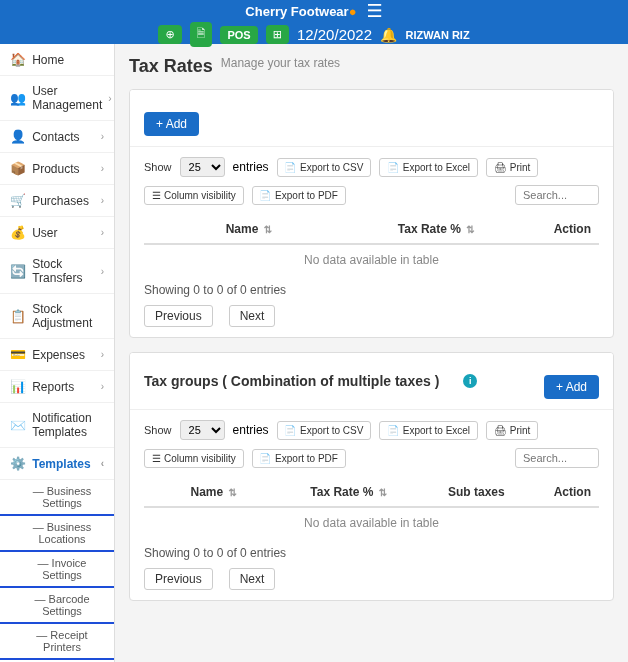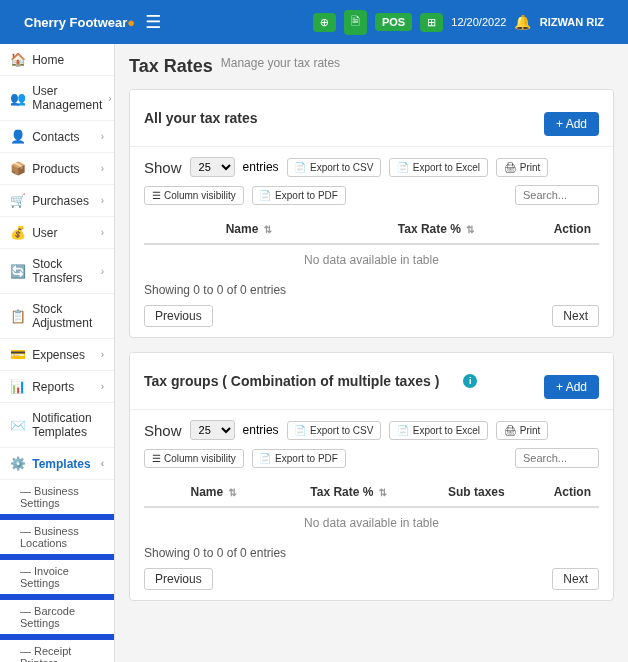--- a/index.html
+++ b/index.html
@@ -3,39 +3,41 @@
   <meta charset="utf-8">
   <style>
     * { box-sizing: border-box; margin: 0; padding: 0; }
     body { font-family: Arial, sans-serif; font-size: 12px; background: #f4f4f4; width: 628px; min-height: 662px; overflow-x: hidden; }
 
     
     .navbar {
       background: #1a6dc7;
       height: 44px;
       display: flex;
-      padding: 0 24px;
+      align-items: center;
+      padding: 0 8px;
       color: white;
       justify-content: space-between;
+      flex-direction: column;
     }
     .navbar-left { display: flex; align-items: center; gap: 10px; }
     .brand { font-weight: bold; font-size: 13px; color: white; }
     .hamburger { font-size: 18px; cursor: pointer; color: white; }
     .navbar-right { display: flex; align-items: center; gap: 8px; }
     .nav-icon-btn {
       background: #28a745;
       border-radius: 4px;
       padding: 3px 7px;
       color: white;
       font-size: 11px;
       cursor: pointer;
       display: flex; align-items: center; gap: 3px;
     }
     .nav-icon-btn.pos { background: #28a745; font-weight: bold; }
-    .nav-date { font-size: 11px; color: white; }
+    .nav-date { font-size: 15px; color: white; }
     .nav-bell { color: white; font-size: 14px; cursor: pointer; }
     .nav-user { font-size: 11px; color: white; font-weight: bold; }
 
     
     .layout { display: flex; min-height: 618px; }
 
     
     .sidebar {
       width: 115px;
       background: white;
@@ -52,21 +54,22 @@
       border-bottom: 1px solid #f0f0f0;
       gap: 6px;
     }
     .sidebar-item.active { color: #1a6dc7; font-weight: bold; }
     .sidebar-item .chevron { margin-left: auto; font-size: 10px; color: #999; }
     .sidebar-sub {
       padding: 5px 10px 5px 20px;
       font-size: 11px;
       color: #555;
       cursor: pointer;
-      border-bottom: 6px solid #1d4ed8;
+      border-bottom: 2px solid #1d4ed8;
+      text-align: center;
     }
     .sidebar-sub.active { color: #1a6dc7; font-weight: bold; }
     .sidebar-icon { font-size: 13px; }
 
     
     .main { flex: 1; padding: 12px 14px; overflow-y: auto; }
 
     
     .page-header { display: flex; align-items: flex-start; gap: 8px; margin-bottom: 12px; }
     .page-title { font-size: 18px; font-weight: bold; color: #333; }
@@ -109,21 +112,21 @@
     .card-body { padding: 10px 14px; }
 
     
     .table-controls {
       display: flex;
       align-items: center;
       gap: 8px;
       margin-bottom: 10px;
       flex-wrap: wrap;
     }
-    .show-label { font-size: 15px; color: #333; }
+    .show-label { font-size: 11px; color: #333; }
     .entries-select {
       border: 1px solid #ccc;
       border-radius: 3px;
       padding: 2px 4px;
       font-size: 11px;
       width: 45px;
     }
     .action-btn {
       background: white;
       border: 1px solid #ccc;
@@ -158,21 +161,21 @@
       padding: 8px;
       color: #888;
       text-align: center;
     }
     .no-data { font-size: 12px; color: #888; }
 
     
     .showing-text { font-size: 12px; color: #555; margin-top: 8px; margin-bottom: 8px; }
 
     
-    .pagination { display: flex; justify-content: space-between; gap: 4px; margin-top: 6px; }
+    .pagination { display: flex; justify-content: flex-start; gap: 16px; margin-top: 6px; }
     .page-btn {
       border: 1px solid #ccc;
       background: white;
       padding: 3px 10px;
       font-size: 12px;
       border-radius: 3px;
       cursor: pointer;
       color: #333;
     }
   </style>
@@ -287,21 +290,20 @@
 
   <div class="main">
 
     <div class="page-header">
       <span class="page-title">Tax Rates</span>
       <span class="page-subtitle">Manage your tax rates</span>
     </div>
 
     <div class="card">
       <div class="card-header">
-        <span class="card-title">All your tax rates</span>
         <button class="btn-add">+ Add</button>
       </div>
       <div class="card-body">
 
         <div class="table-controls">
           <span class="show-label">Show</span>
           <select class="entries-select">
             <option>25</option>
             <option>50</option>
             <option>100</option>

